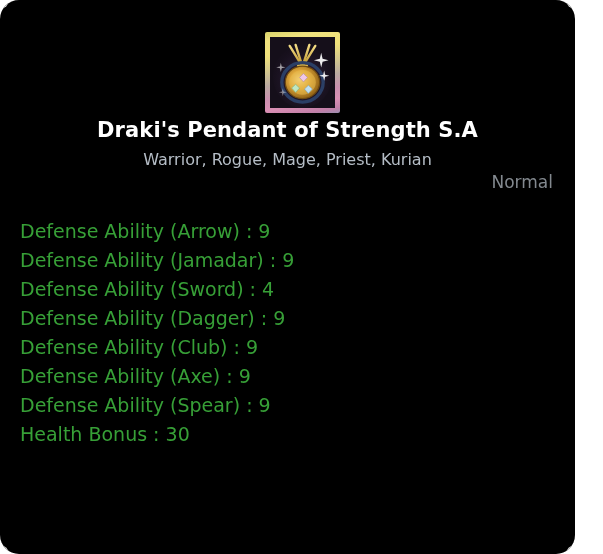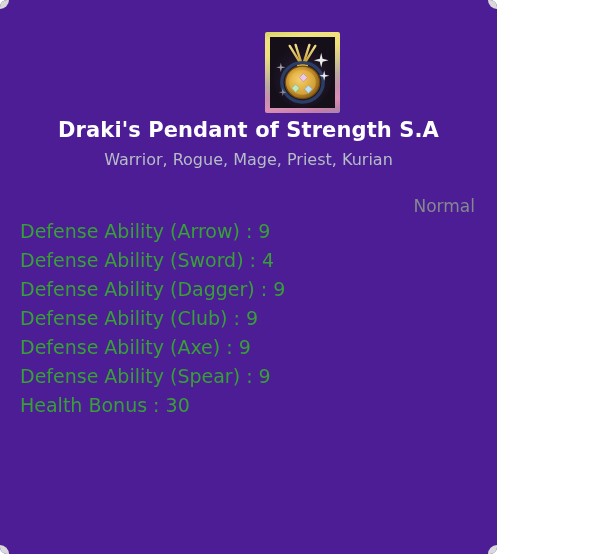--- a/index.html
+++ b/index.html
@@ -9,25 +9,25 @@
   }
   body {
     width: 603px;
     height: 554px;
     overflow: hidden;
     font-family: "DejaVu Sans", sans-serif;
   }
 
   #tooltip {
     position: relative;
-    width: 497px;
+    width: 575px;
     height: 554px;
     box-sizing: border-box;
-    background: #4c1d95;
-    border-radius: 7px;
+    background: #000000;
+    border-radius: 19px;
     overflow: hidden;
   }
 
   
   #icon-wrap {
     position: absolute;
     left: 265px;
     top: 32px;
     width: 75px;
     height: 81px;
@@ -74,21 +74,21 @@
     right: 0;
     top: 150px;
     text-align: center;
     color: #b5bdc6;
     font-weight: normal;
     font-size: 16px;
   }
   #grade {
     position: absolute;
     right: 22px;
-    top: 196px;
+    top: 172px;
     color: #83898f;
     font-size: 17px;
     margin-left: 12px;
   }
 
   #stats {
     position: absolute;
     left: 20px;
     top: 217px;
     right: 12px;
@@ -175,20 +175,21 @@
   </div>
 
   <div id="title">Draki's Pendant of Strength S.A</div>
 
   <div id="classes">Warrior, Rogue, Mage, Priest, Kurian</div>
 
   <div id="grade">Normal</div>
 
   <div id="stats">
       <div class="stat-line green">Defense Ability (Arrow) : 9</div>
+      <div class="stat-line green">Defense Ability (Jamadar) : 9</div>
       <div class="stat-line green">Defense Ability (Sword) : 4</div>
       <div class="stat-line green">Defense Ability (Dagger) : 9</div>
       <div class="stat-line green">Defense Ability (Club) : 9</div>
       <div class="stat-line green">Defense Ability (Axe) : 9</div>
       <div class="stat-line green">Defense Ability (Spear) : 9</div>
       <div class="stat-line green">Health Bonus : 30</div>
     </div>
 
 </div>
 

